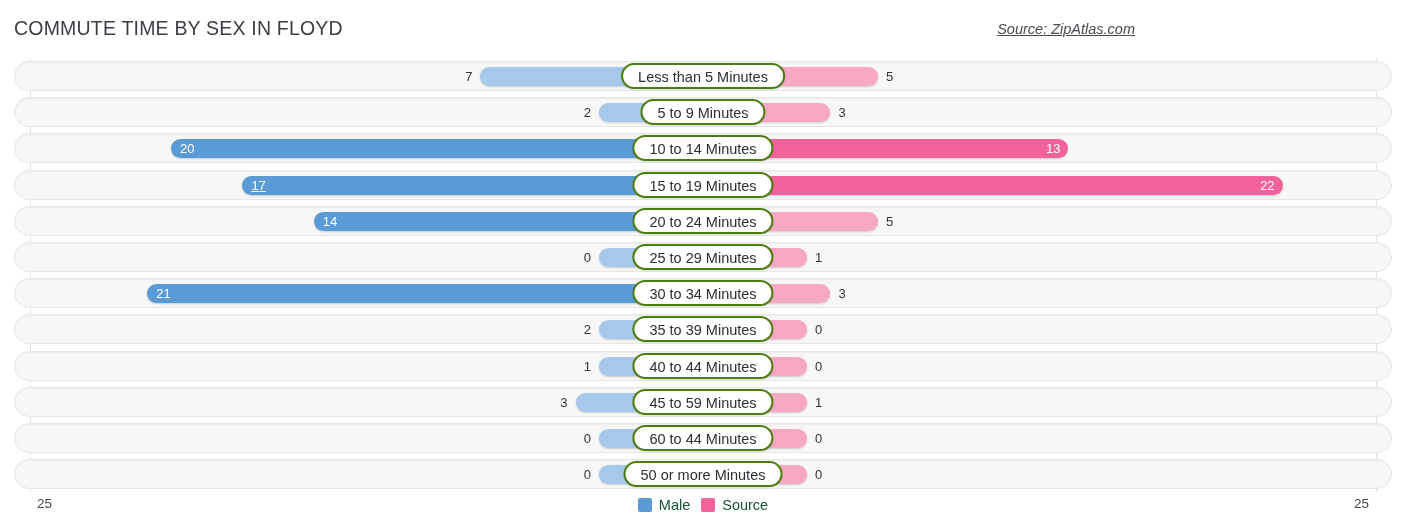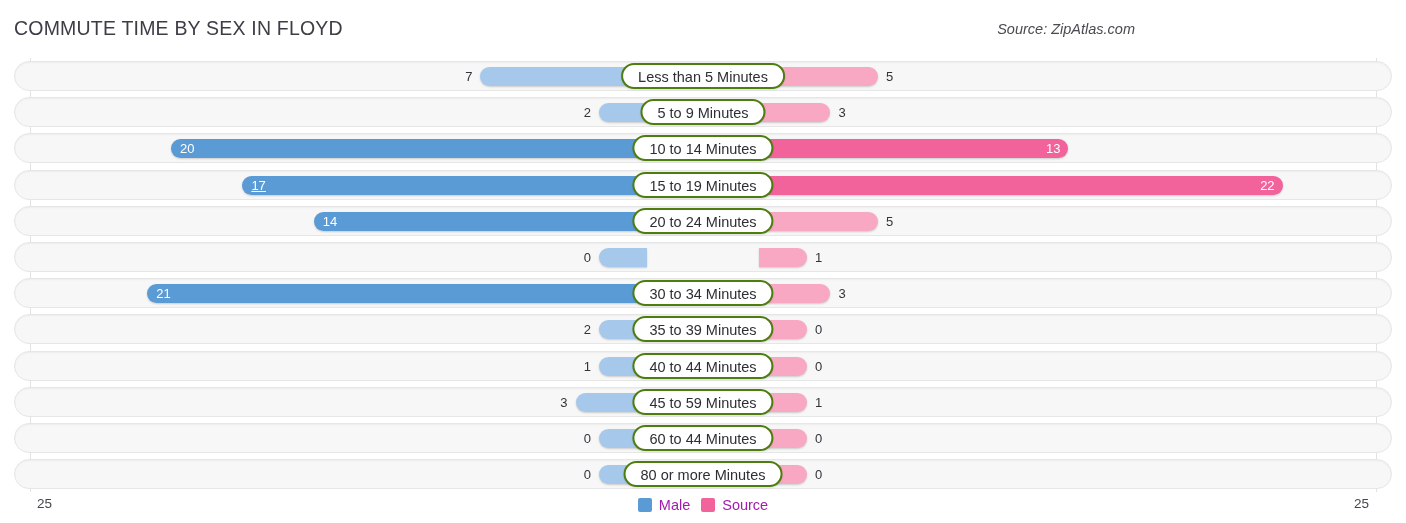--- a/index.html
+++ b/index.html
@@ -27,20 +27,21 @@
     letter-spacing: .2px;
     white-space: nowrap;
   }
   #chart-source {
     position: absolute;
     right: 12px; top: 13px;
     font-size: 14.5px;
     font-style: italic;
     color: #4a4a52;
     white-space: nowrap;
+    text-decoration: underline;
   }
 
   
   #plot {
     position: absolute;
     left: 0; top: 50px;
     width: 1406px;
     height: 434px;
   }
   .gridline {
@@ -148,21 +149,21 @@
     align-items: center;
     gap: 7px;
   }
   .legend-swatch {
     width: 14px; height: 14px;
     border-radius: 2px;
     display: block;
   }
   .legend-text {
     font-size: 14.5px;
-    color: #a21caf;
+    color: #14532d;
   }
 </style>
 </head>
 <body>
 
 <div id="chart-root">
 
   <div id="chart-title">COMMUTE TIME BY SEX IN FLOYD</div>
 
   <div id="chart-source">Source: ZipAtlas.com</div>
@@ -210,20 +211,21 @@
         <div class="bar-value val-male inside" style="left: 322.8px; text-align: center;">14</div>
         <div class="bar-value val-female" style="left: 886px;">5</div>
         <div class="cat-label">20 to 24 Minutes</div>
       </div>
       <div class="row">
         <div class="track"></div>
         <div class="bar bar-male" style="right: 759px; width: 48px; background: rgb(166, 200, 234);"></div>
         <div class="bar bar-female" style="left: 759px; width: 48px; background: rgb(249, 168, 196);"></div>
         <div class="bar-value val-male" style="left: 539px; width: 52px;">0</div>
         <div class="bar-value val-female" style="left: 815px;">1</div>
+        <div class="cat-label">25 to 29 Minutes</div>
       </div>
       <div class="row">
         <div class="track"></div>
         <div class="bar bar-male" style="right: 759px; width: 499.8px; background: rgb(91, 155, 213);"></div>
         <div class="bar bar-female" style="left: 759px; width: 71.4px; background: rgb(249, 168, 196);"></div>
         <div class="bar-value val-male inside" style="left: 156.2px; text-align: left;">21</div>
         <div class="bar-value val-female" style="left: 838.4px;">3</div>
         <div class="cat-label">30 to 34 Minutes</div>
       </div>
       <div class="row">
@@ -257,21 +259,21 @@
         <div class="bar-value val-male" style="left: 539px; width: 52px;">0</div>
         <div class="bar-value val-female" style="left: 815px;">0</div>
         <div class="cat-label">60 to 44 Minutes</div>
       </div>
       <div class="row">
         <div class="track"></div>
         <div class="bar bar-male" style="right: 759px; width: 48px; background: rgb(166, 200, 234);"></div>
         <div class="bar bar-female" style="left: 759px; width: 48px; background: rgb(249, 168, 196);"></div>
         <div class="bar-value val-male" style="left: 539px; width: 52px;">0</div>
         <div class="bar-value val-female" style="left: 815px;">0</div>
-        <div class="cat-label">80 or more Minutes</div>
+        <div class="cat-label">50 or more Minutes</div>
       </div>
     </div>
 
   <div id="footer">
     <div class="axis-end" id="axis-left">25</div>
     <div class="axis-end" id="axis-right">25</div>
     <div id="legend">
 
     <div class="legend-item">
           <span class="legend-swatch" style="background: rgb(91, 155, 213);"></span>

